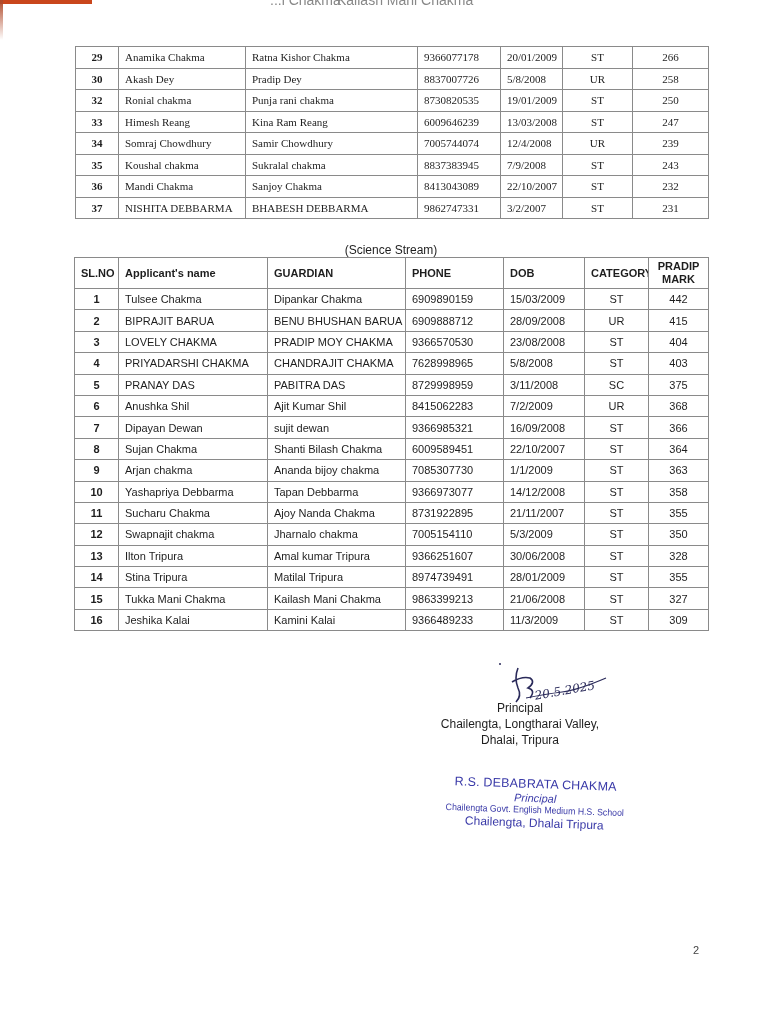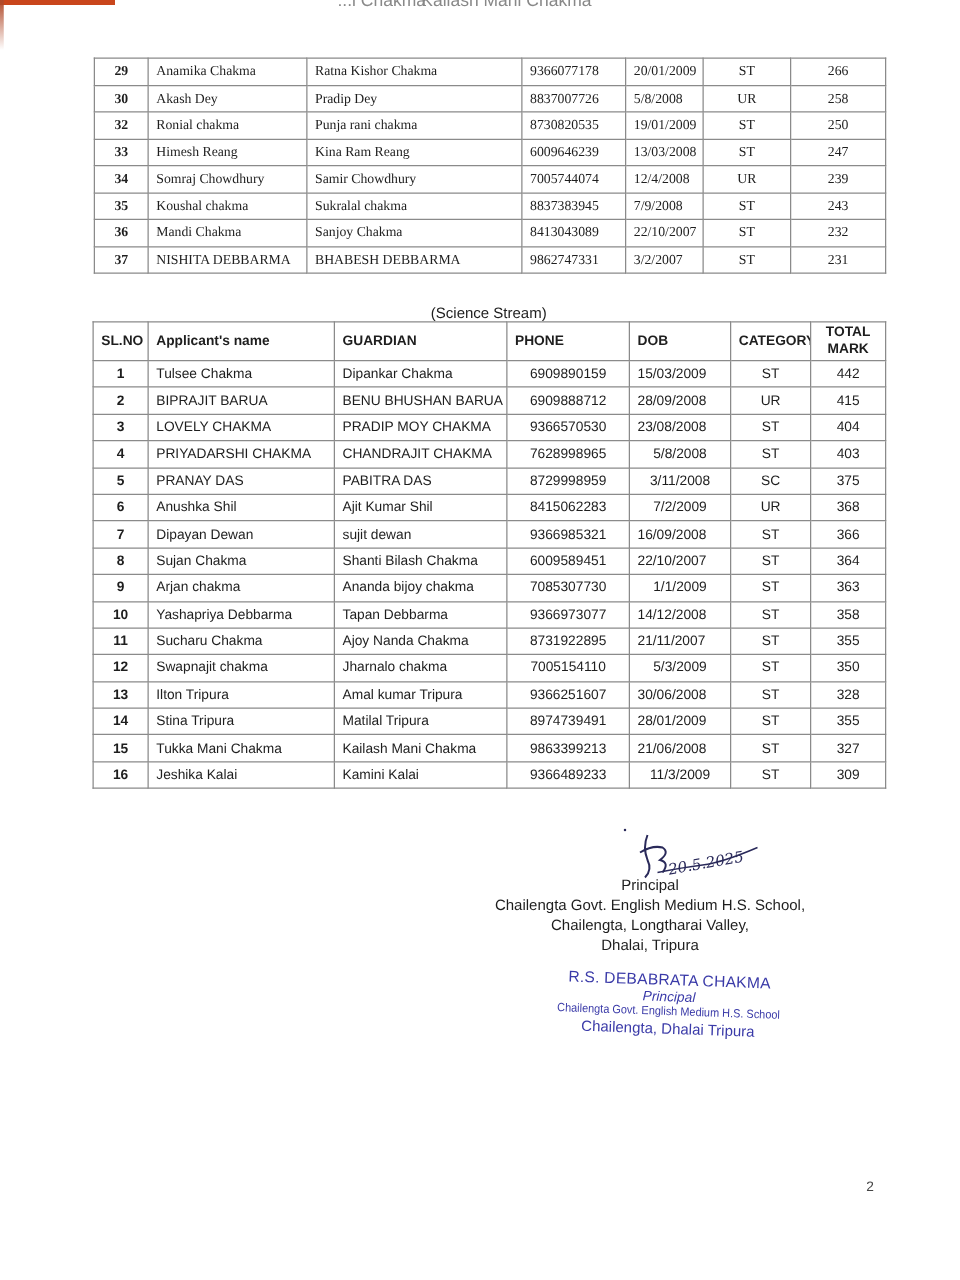--- a/index.html
+++ b/index.html
@@ -26,21 +26,21 @@
   td, th {
     border: 1px solid #8a8a8a; font-size: 11px; padding: 0 6px;
     white-space: nowrap; overflow: hidden; height: 20px;
   }
   #top-table { left: 75px; top: 46px; width: 633px; font-family: Liberation Serif, serif; }
   #top-table td { height: 20.5px; }
   #sci-table { left: 74px; top: 257px; width: 634px; }
   #sci-table th { font-weight: bold; font-size: 11px; text-align: left; height: 30px; }
   #sci-table td { height: 20.4px; }
   .c { text-align: center; }
-  .r { text-align: center; }
+  .r { text-align: left; }
   .b { font-weight: bold; }
   .stream-title {
     position: absolute; top: 243px; left: 74px; width: 634px;
     text-align: center; font-weight: normal; font-size: 12px;
   }
   .th-center { text-align: left; }
   .th-mark { text-align: center !important; line-height: 13px; }
   .signature {
     position: absolute; left: 496px; top: 660px; width: 140px; height: 50px;
   }
@@ -170,21 +170,21 @@
   </colgroup>
   <thead>
     <tr>
       <th class="th-center">SL.NO</th>
       <th>Applicant's name</th>
       <th>GUARDIAN</th>
       <th>PHONE</th>
       <th>DOB</th>
       <th class="th-center">CATEGORY</th>
       <th class="th-mark">
-        <span>TOTAL</span><br>
+        <span>PRADIP</span><br>
         <span>MARK</span>
       </th>
     </tr>
   </thead>
   <tbody id="sci-body">
       <tr>
         <td class="c b">1</td>
         <td>Tulsee Chakma</td>
         <td>Dipankar Chakma</td>
         <td class="r">6909890159</td>
@@ -332,21 +332,20 @@
 
 <svg class="signature" viewBox="0 0 140 50">
   <path d="M22 8 q-4 10 0 20 q4 8 -2 14 M16 22 q10 -6 18 -4 q6 4 -2 10 q8 2 2 10" stroke="#2a2a5a" stroke-width="1.6" fill="none"></path>
   <path d="M30 38 q20 -4 36 -6 q16 -2 44 -14" stroke="#2a2a5a" stroke-width="1.2" fill="none"></path>
   <text x="38" y="36" font-size="12" fill="#2a2a5a" font-family="DejaVu Serif, serif" font-style="italic" transform="rotate(-10 60 30)">20.5.2025</text>
   <circle cx="4" cy="4" r="1" fill="#2a2a5a"></circle>
 </svg>
 
 <div class="sig-block">
   <div>Principal</div>
-  <div>Chailengta Govt. English Medium H.S. School,</div>
   <div>Chailengta, Longtharai Valley,</div>
   <div>Dhalai, Tripura</div>
 </div>
 
 <div class="stamp">
   <div class="s1">R.S. DEBABRATA CHAKMA</div>
   <div class="s2">Principal</div>
   <div class="s3">Chailengta Govt. English Medium H.S. School</div>
   <div class="s4">Chailengta, Dhalai Tripura</div>
 </div>

